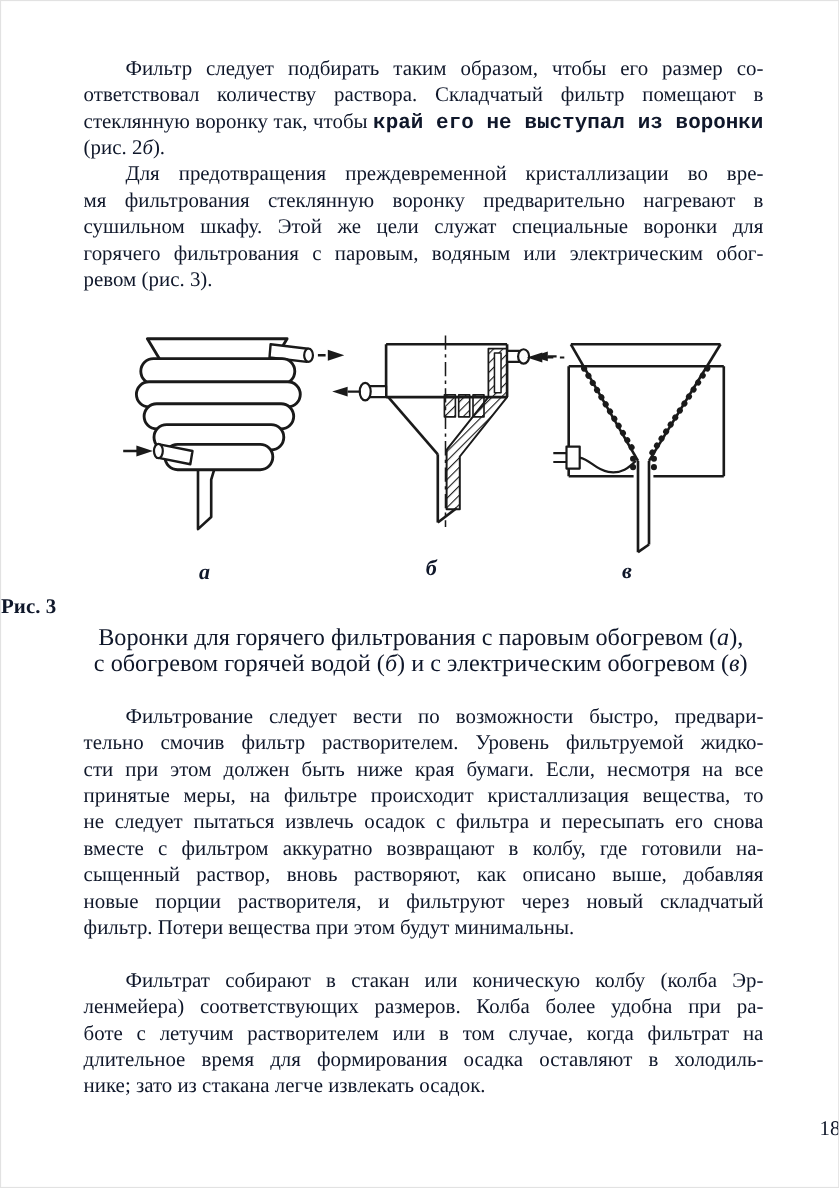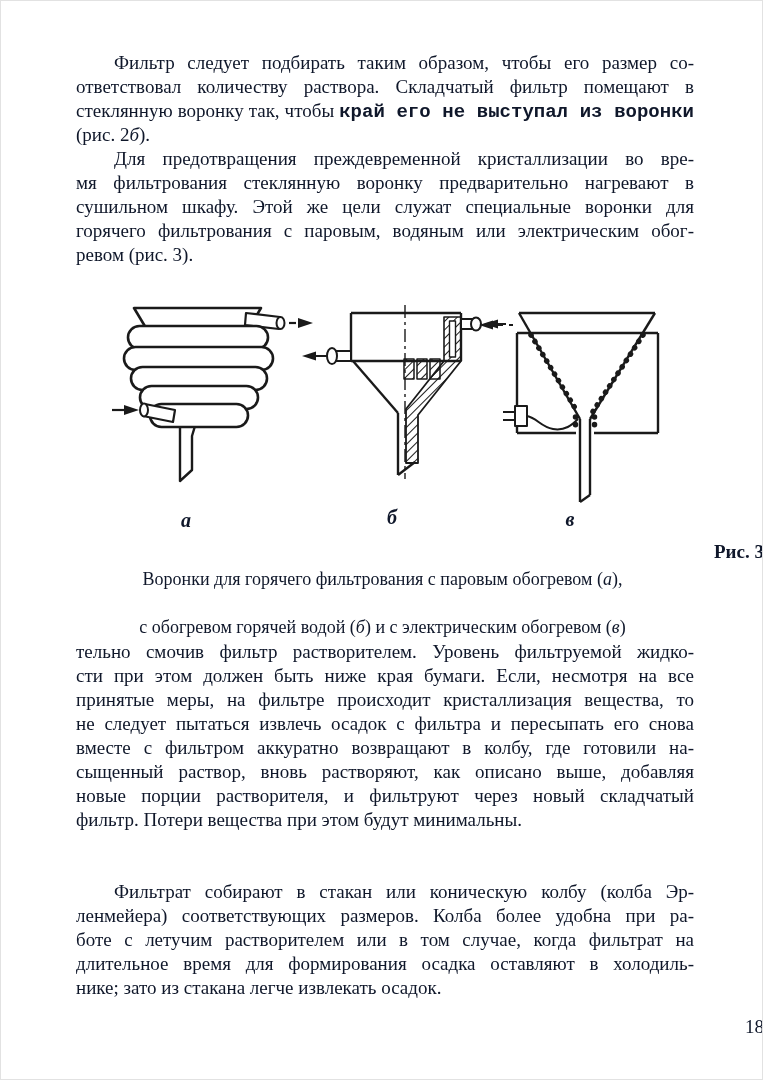--- a/index.html
+++ b/index.html
@@ -12,25 +12,25 @@
   .para{position:absolute;left:75px;width:618px;font-size:19px;}
   .tline{
     height:24px;line-height:24px;white-space:nowrap;
     text-align:justify;text-align-last:justify;
   }
   .tline.last{text-align-last:left;}
   .ind{display:inline-block;width:38px;}
   .bold{font-weight:bold;font-family:Liberation Mono, monospace;}
   .it{font-style:italic;}
   .caption-title{
-    position:absolute;left:0;top:540px;width:763px;text-align:right;
+    position:absolute;left:0;top:540px;width:763px;text-align:left;
     font-size:19px;font-weight:bold;
   }
   .caption-line{
-    position:absolute;left:0;width:763px;text-align:center;font-size:18px;
+    position:absolute;left:0;width:763px;text-align:center;font-size:22px;
     line-height:24px;
   }
   .figwrap{position:absolute;left:0;top:0;width:763px;height:1080px;pointer-events:none;}
   .fig-svg{position:absolute;}
   .fig-label{
     position:absolute;width:26px;text-align:center;
     font-size:20px;font-style:italic;font-weight:bold;line-height:22px;
   }
   .pagenum{
     position:absolute;left:0;top:1015px;width:763px;text-align:right;
@@ -155,23 +155,24 @@
       </g>
     </svg>
 
     <div class="fig-label" style="left:172px;top:508px">а</div>
     <div class="fig-label" style="left:378px;top:505px">б</div>
     <div class="fig-label" style="left:556px;top:507px">в</div>
   </div>
 
   <div class="caption-title">Рис. 3</div>
   <div class="caption-line" style="top:566px"><span>Воронки для горячего фильтрования с паровым обогревом (</span><span class="it">а</span><span>),</span></div>
-  <div class="caption-line" style="top:614px"><span>с обогревом горячей водой (</span><span class="it">б</span><span>) и с электрическим обогревом (</span><span class="it">в</span><span>)</span></div>
+  <div class="caption-line" style="top:590px"><span>с обогревом горячей водой (</span><span class="it">б</span><span>) и с электрическим обогревом (</span><span class="it">в</span><span>)</span></div>
 
   <div class="para" style="top:639px">
+    <div class="tline"><span class="ind"></span><span>Фильтрование следует вести по возможности быстро, предвари-</span></div>
     <div class="tline"><span>тельно смочив фильтр растворителем. Уровень фильтруемой жидко-</span></div>
     <div class="tline"><span>сти при этом должен быть ниже края бумаги. Если, несмотря на все</span></div>
     <div class="tline"><span>принятые меры, на фильтре происходит кристаллизация вещества, то</span></div>
     <div class="tline"><span>не следует пытаться извлечь осадок с фильтра и пересыпать его снова</span></div>
     <div class="tline"><span>вместе с фильтром аккуратно возвращают в колбу, где готовили на-</span></div>
     <div class="tline"><span>сыщенный раствор, вновь растворяют, как описано выше, добавляя</span></div>
     <div class="tline"><span>новые порции растворителя, и фильтруют через новый складчатый</span></div>
     <div class="tline last"><span>фильтр. Потери вещества при этом будут минимальны.</span></div>
   </div>
 

